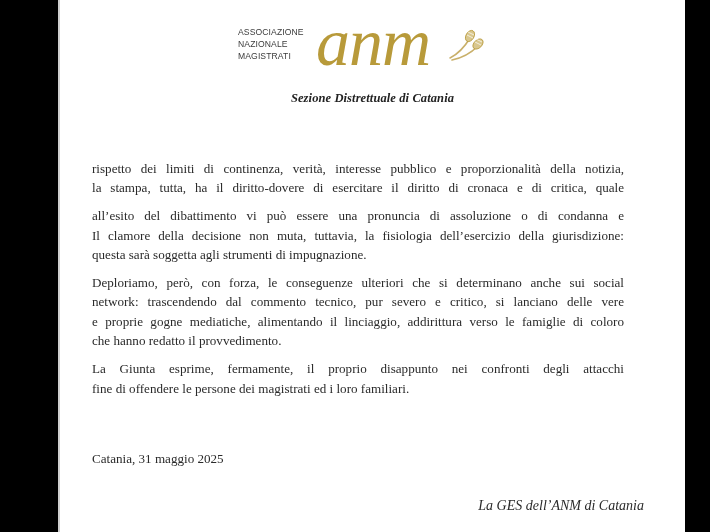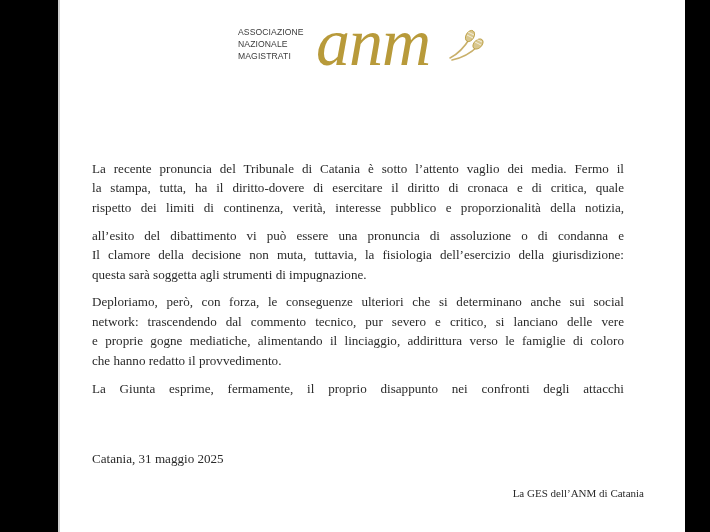--- a/index.html
+++ b/index.html
@@ -100,23 +100,24 @@
       position: absolute;
       left: 32px;
       top: 451px;
       font-family: "Liberation Serif", serif;
       font-size: 13.1px;
       color: #2a2a2a;
     }
     .signature {
       position: absolute;
       right: 41px;
-      top: 487px;
+      top: 498px;
       font-family: "Liberation Serif", serif;
-      font-size: 11px;
+      font-style: italic;
+      font-size: 14px;
       color: #2a2a2a;
     }
   </style>
 </head>
 <body>
 
 <div class="viewport">
   <div class="page">
 
     <div class="logo">
@@ -137,40 +138,41 @@
         </g>
         <g stroke="#fff" stroke-width="0.7">
           <path d="M19 7 L25 10"></path>
             <path d="M20 4 L26 7"></path>
           <path d="M27 14 L33 17"></path>
             <path d="M28 11 L34 14"></path>
         </g>
       </svg>
     </div>
 
+    <div class="section-title">Sezione Distrettuale di Catania</div>
 
     <div class="body">
       <p class="para">
-        <span class="ln jst">La recente pronuncia del Tribunale di Catania è sotto l’attento vaglio dei media. Fermo il</span>
+        <span class="ln jst">rispetto dei limiti di continenza, verità, interesse pubblico e proporzionalità della notizia,</span>
         <span class="ln jst">la stampa, tutta, ha il diritto-dovere di esercitare il diritto di cronaca e di critica, quale</span>
-        <span class="ln jst">rispetto dei limiti di continenza, verità, interesse pubblico e proporzionalità della notizia,</span>
       </p>
       <p class="para">
         <span class="ln jst">all’esito del dibattimento vi può essere una pronuncia di assoluzione o di condanna e</span>
         <span class="ln jst">Il clamore della decisione non muta, tuttavia, la fisiologia dell’esercizio della giurisdizione:</span>
         <span class="ln last">questa sarà soggetta agli strumenti di impugnazione.</span>
       </p>
       <p class="para">
         <span class="ln jst">Deploriamo, però, con forza, le conseguenze ulteriori che si determinano anche sui social</span>
         <span class="ln jst">network: trascendendo dal commento tecnico, pur severo e critico, si lanciano delle vere</span>
         <span class="ln jst">e proprie gogne mediatiche, alimentando il linciaggio, addirittura verso le famiglie di coloro</span>
         <span class="ln last">che hanno redatto il provvedimento.</span>
       </p>
       <p class="para">
         <span class="ln jst">La Giunta esprime, fermamente, il proprio disappunto nei confronti degli attacchi</span>
+        <span class="ln last">fine di offendere le persone dei magistrati ed i loro familiari.</span>
       </p>
     </div>
 
     <div class="date-line">Catania, 31 maggio 2025</div>
     <div class="signature">La GES dell’ANM di Catania</div>
 
   </div>
 </div>
 
 </body></html>

